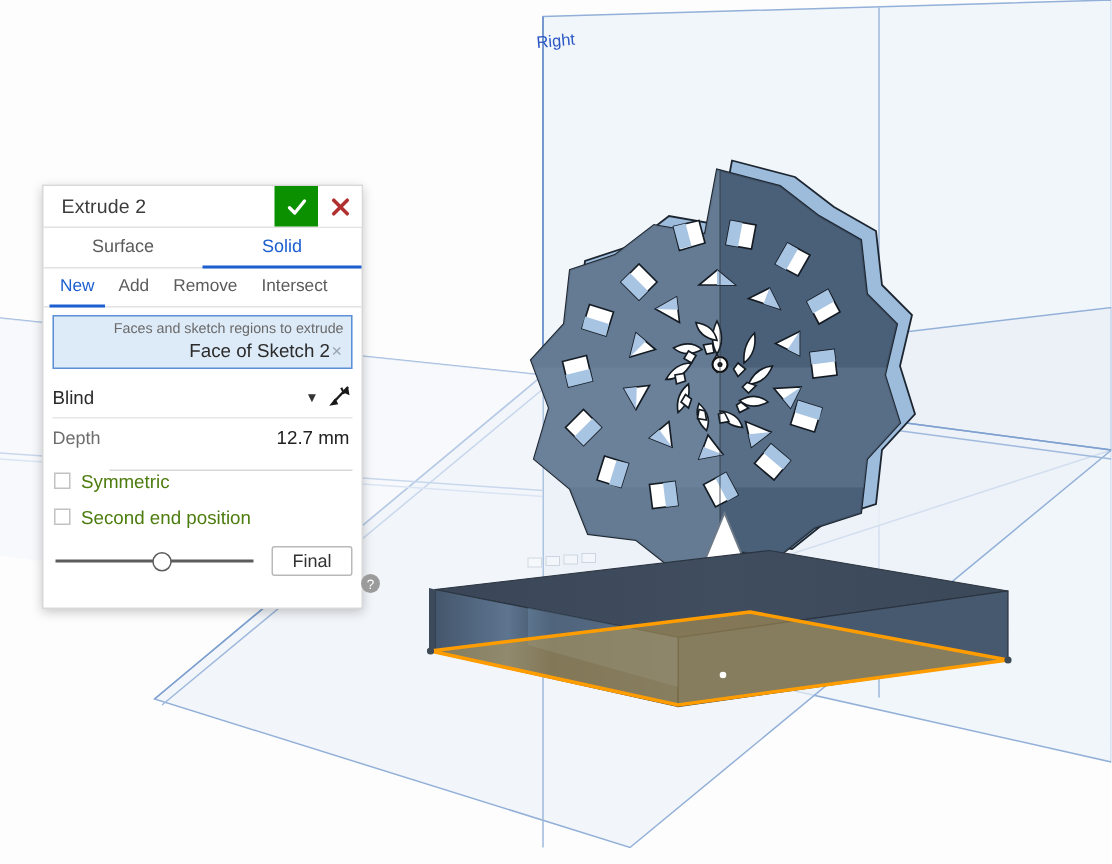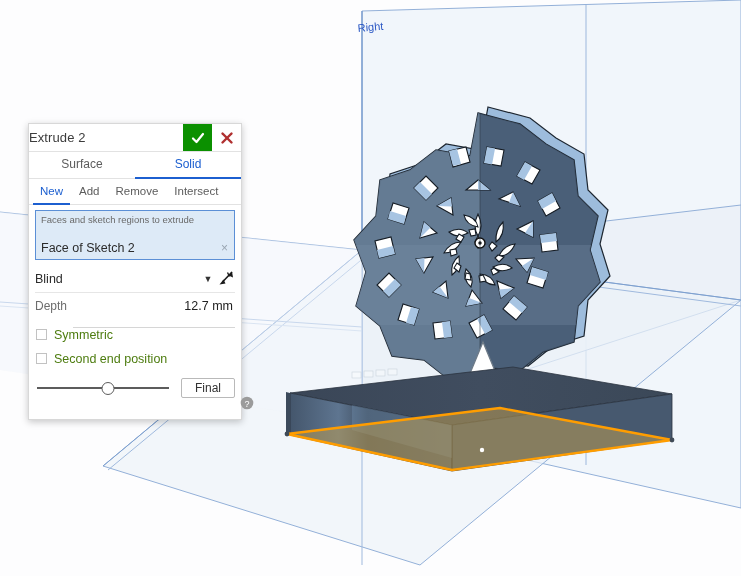--- a/index.html
+++ b/index.html
@@ -54,21 +54,21 @@
 
   .dlg-titlebar {
     height: 27px;
     display: flex;
     align-items: center;
     border-bottom: 1px solid #e2e2e2;
     position: relative;
   }
   .dlg-title {
     flex: 1;
-    padding-left: 0;
+    padding-left: 12px;
     font-size: 13px;
     color: #3c3c3c;
     letter-spacing: .1px;
   }
   .btn-accept {
     width: 29px;
     height: 27px;
     background: #0b9000;
     display: flex;
     align-items: center;
@@ -130,30 +130,31 @@
     font-weight: normal;
   }
 
   
   .sel-wrap { padding: 5px 6px 0 6px; }
   .sel-box {
     border: 1px solid #5b8fd6;
     background: #ddeaf7;
     padding: 3px 5px 4px 5px;
     position: relative;
+    text-align: right;
   }
   .sel-caption {
     font-size: 9.5px;
     color: #6a6a6a;
     line-height: 12px;
   }
   .sel-row {
     display: flex;
     align-items: center;
-    margin-top: 15px;
+    margin-top: 1px;
   }
   .sel-value {
     flex: 1;
     font-size: 12.5px;
     color: #2b2b2b;
   }
   .sel-clear {
     color: #9aa6b2;
     font-size: 12px;
     cursor: pointer;

